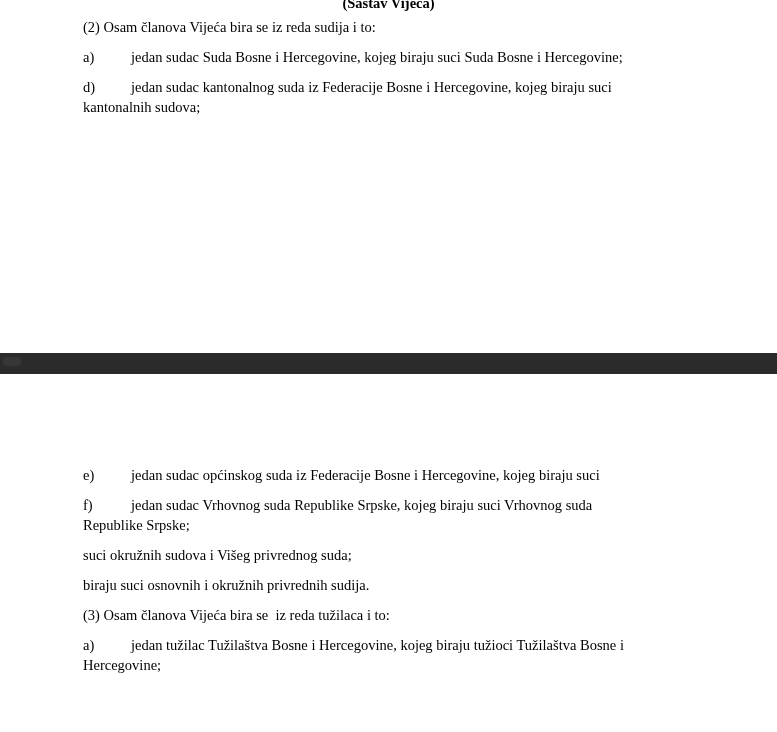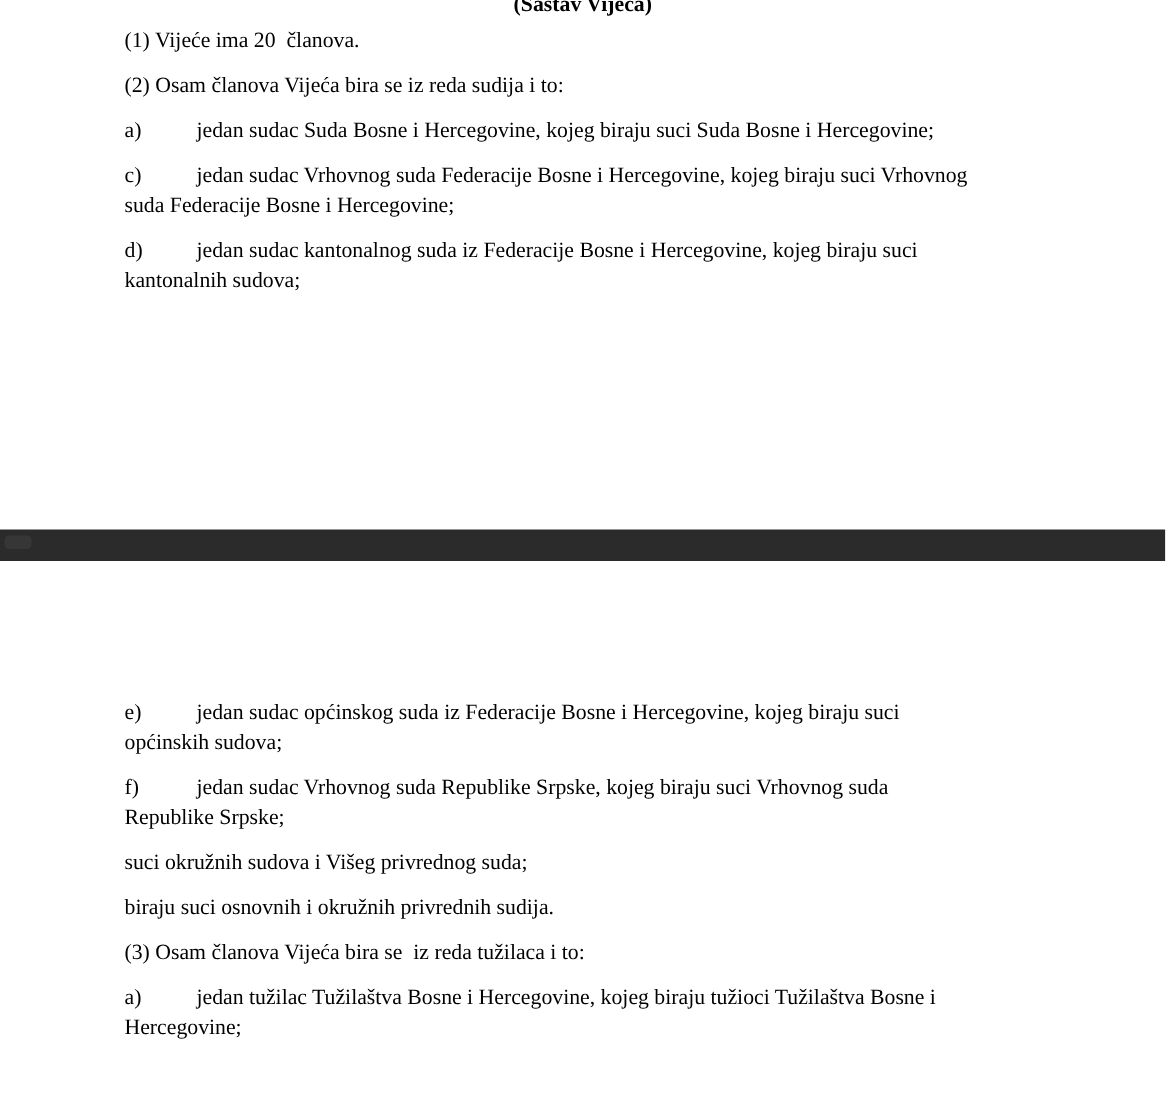--- a/index.html
+++ b/index.html
@@ -62,48 +62,40 @@
 </style>
 </head>
 <body>
 
 <div class="viewport" style="background: rgb(255, 255, 255); color: rgb(0, 0, 0);">
 
   <div class="content content-top">
     <div class="doc-heading">(Sastav Vijeća)</div>
     <div>
         <div class="para">
-          <div class="line">(1) Vijeće ima 20  članova.</div>
-        </div>
-        <div class="para">
           <div class="line">(2) Osam članova Vijeća bira se iz reda sudija i to:</div>
         </div>
         <div class="para">
           <div class="line"><span class="item-label">a)</span><span>jedan sudac Suda Bosne i Hercegovine, kojeg biraju suci Suda Bosne i Hercegovine;</span></div>
-        </div>
-        <div class="para">
-          <div class="line"><span class="item-label">c)</span><span>jedan sudac Vrhovnog suda Federacije Bosne i Hercegovine, kojeg biraju suci Vrhovnog</span></div>
-          <div class="line">suda Federacije Bosne i Hercegovine;</div>
         </div>
         <div class="para">
           <div class="line"><span class="item-label">d)</span><span>jedan sudac kantonalnog suda iz Federacije Bosne i Hercegovine, kojeg biraju suci</span></div>
           <div class="line">kantonalnih sudova;</div>
         </div>
       </div>
   </div>
 
   <div class="page-gap" style="background: rgb(43, 43, 43);">
     <div class="gap-highlight" style="background: rgb(60, 60, 60);"></div>
   </div>
 
   <div class="content content-bottom">
     <div>
         <div class="para">
           <div class="line"><span class="item-label">e)</span><span>jedan sudac općinskog suda iz Federacije Bosne i Hercegovine, kojeg biraju suci</span></div>
-          <div class="line">općinskih sudova;</div>
         </div>
         <div class="para">
           <div class="line"><span class="item-label">f)</span><span>jedan sudac Vrhovnog suda Republike Srpske, kojeg biraju suci Vrhovnog suda</span></div>
           <div class="line">Republike Srpske;</div>
         </div>
         <div class="para">
           <div class="line">suci okružnih sudova i Višeg privrednog suda;</div>
         </div>
         <div class="para">
           <div class="line">biraju suci osnovnih i okružnih privrednih sudija.</div>

